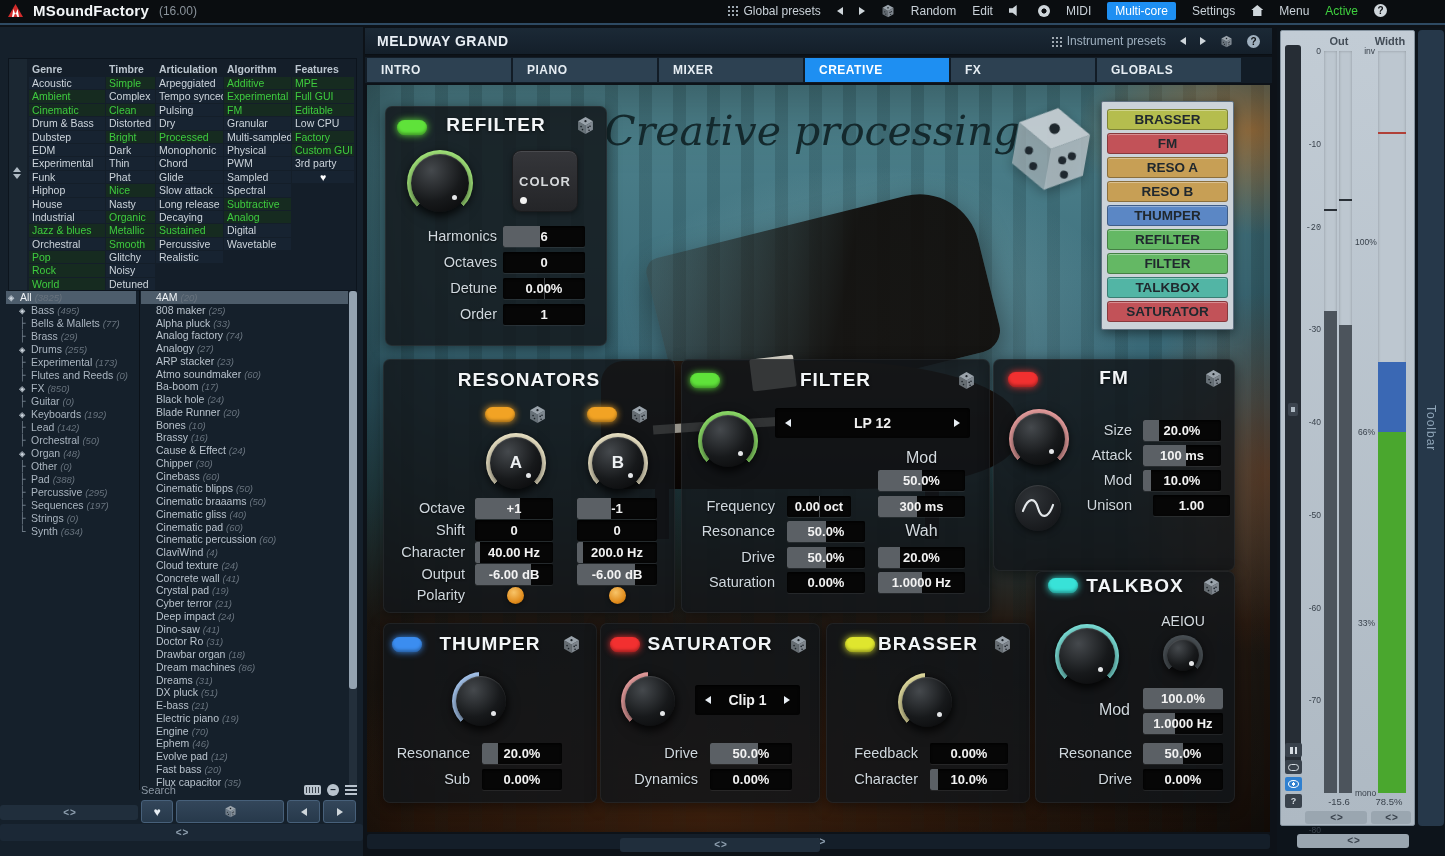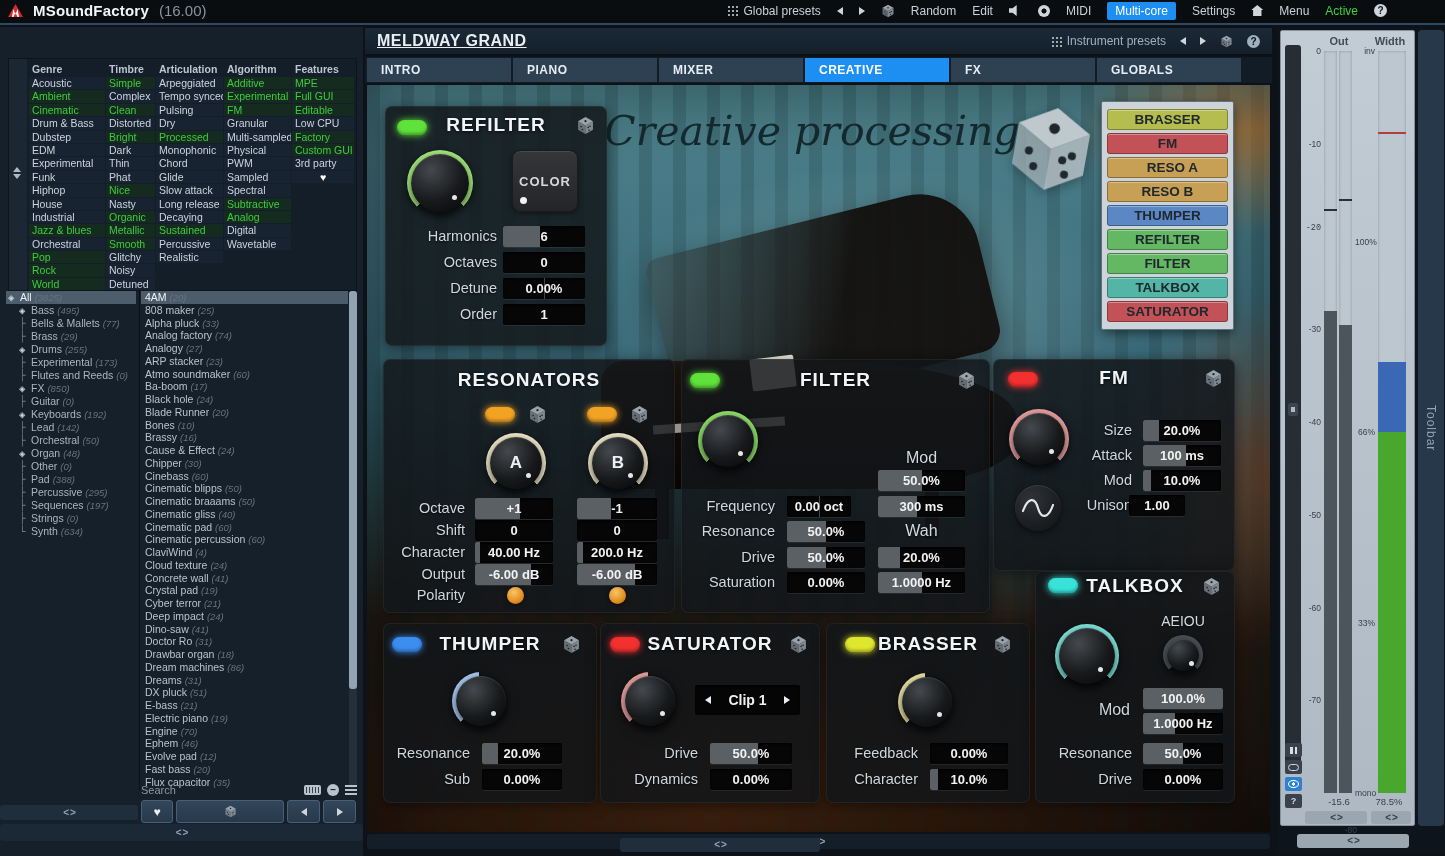--- a/index.html
+++ b/index.html
@@ -6,21 +6,21 @@
   html,body { background:#000; }
   body { font-family:"Liberation Sans", sans-serif; }
   .app { position:relative; width:1445px; height:856px; background:#0d1218; overflow:hidden; }
 
   
   .topbar { position:absolute; left:0; top:0; width:1445px; height:25px; background:#0a0d10;
             border-bottom:2px solid #2e4a63; display:flex; align-items:center; padding:0 58px 2px 8px; gap:10px; }
   .logo { width:15px; height:13px; background:#d22b2b; clip-path:polygon(50% 0,100% 100%,0 100%); position:relative; }
   .logo::after { content:""; position:absolute; left:4px; top:5px; width:7px; height:8px; background:#fff; clip-path:polygon(0 100%,20% 0,50% 70%,80% 0,100% 100%,78% 100%,50% 45%,22% 100%); }
   .tb-title { color:#f2f5f7; font-size:15px; font-weight:bold; letter-spacing:.2px; }
-  .tb-version { color:#8a939b; font-size:15px; }
+  .tb-version { color:#8a939b; font-size:12px; }
   .tb-right { margin-left:auto; display:flex; align-items:center; gap:16px; }
   .tb-item { color:#c9d1d8; font-size:12px; white-space:nowrap; display:flex; align-items:center; gap:5px; cursor:default; }
   .tb-item.blue { background:#1e8ff2; color:#fff; border-radius:2px; padding:2px 8px; }
   .tb-item.green { color:#3fd03f; }
   .grid-icon { width:11px; height:11px; background-image:radial-gradient(circle,#9fa9b2 1.1px,transparent 1.3px); background-size:4px 4px; }
   .tri-l { width:0; height:0; border-top:4px solid transparent; border-bottom:4px solid transparent; border-right:6px solid #cfd6db; }
   .tri-r { width:0; height:0; border-top:4px solid transparent; border-bottom:4px solid transparent; border-left:6px solid #cfd6db; }
   .speaker-icon { width:13px; height:11px; background:#cfd6db; clip-path:polygon(0 30%,28% 30%,60% 0,60% 100%,28% 70%,0 70%); }
   .record-icon { width:12px; height:12px; border-radius:50%; background:radial-gradient(circle,#0b0d10 0 2.5px,#cfd6db 2.6px); }
   .home-icon { width:12px; height:11px; background:#cfd6db; clip-path:polygon(50% 0,100% 45%,85% 45%,85% 100%,15% 100%,15% 45%,0 45%); }
@@ -47,21 +47,21 @@
   .tree { position:absolute; left:6px; top:264px; width:130px; }
   .tree-item { height:13px; line-height:13px; font-size:10.5px; color:#aab5c0; white-space:nowrap; display:flex; gap:3px; padding-left:2px; }
   .tree-item .glyph { color:#6d7a86; font-family:"DejaVu Sans Mono", monospace; width:9px; display:inline-block; }
   .tree-item .glyph.exp { color:#cfd8e0; }
   .tree-item .cnt { color:#68737e; font-style:italic; font-size:9.5px; }
   .tree-item.sel { background:#4d5d6c; color:#eef2f5; }
   .tree-item.child { padding-left:13px; }
   .vsep { position:absolute; left:139px; top:263px; width:1px; height:500px; background:#0b1118; }
 
   .preset-list { position:absolute; left:141px; top:264px; width:207px; }
-  .preset-item { height:12.75px; line-height:12.75px; font-size:10.5px; color:#b9c3cd; white-space:nowrap; overflow:hidden; padding-left:4px; }
+  .preset-item { height:12.75px; line-height:12.75px; font-size:10.5px; color:#b9c3cd; white-space:nowrap; overflow:hidden; padding-left:15px; }
   .preset-item .cnt { color:#68737e; font-style:italic; font-size:9.5px; }
   .preset-item.sel { background:#4d5c6a; color:#f0f4f7; }
   .preset-scroll { position:absolute; left:349px; top:264px; width:8px; height:497px; background:#232f3b; border-radius:3px; }
   .preset-scroll .thumb { position:absolute; left:0; top:0; width:8px; height:398px; background:#94a3b1; border-radius:3px; }
 
   .search-row { position:absolute; left:141px; top:755px; width:216px; height:16px; display:flex; align-items:center; }
   .search-label { color:#8b97a3; font-size:11px; }
   .search-icons { margin-left:auto; display:flex; gap:6px; align-items:center; }
   .kb-icon { width:17px; height:10px; background:#b9c3cd; border-radius:2px; position:relative; }
   .kb-icon::after { content:""; position:absolute; left:2px; top:2px; right:2px; bottom:2px;
@@ -76,21 +76,21 @@
   .pbtn.nav { width:33px; }
   .handle { background:#202e3c; border-radius:3px; color:#8fa0b0; font-size:10px; font-weight:bold; text-align:center; }
   .handle::after { content:"< >"; letter-spacing:-1px; }
   .tree-handle { position:absolute; left:0; top:778px; width:138px; height:15px; line-height:15px; }
   .left-bottom { position:absolute; left:0; top:797px; width:363px; height:17px; line-height:17px; background:#1b2836; }
 
   
   .main { position:absolute; left:365px; top:28px; width:907px; height:828px; }
   .main-header { position:absolute; left:0; top:0; width:907px; height:27px; background:linear-gradient(#1b2936,#141f2a);
                  border-bottom:1px solid #0a0f14; display:flex; align-items:center; padding:0 12px; }
-  .mh-title { color:#e8eef4; font-size:16px; font-weight:bold; letter-spacing:.5px;text-decoration:underline; }
+  .mh-title { color:#e8eef4; font-size:14px; font-weight:bold; letter-spacing:.5px; }
   .mh-right { margin-left:auto; display:flex; align-items:center; gap:14px; color:#9fb0bf; font-size:11px; }
   .tab-bar { position:absolute; left:0; top:29px; width:907px; height:26px; background:#121c26; display:flex; gap:2px; padding:1px 2px; }
   .tab { width:144px; height:24px; background:#2d4152; color:#e6edf3; font-size:12px; font-weight:bold; letter-spacing:.5px;
          line-height:24px; padding-left:14px; }
   .tab.active { background:#1e8ff2; color:#fff; }
 
   .stage { position:absolute; left:2px; top:57px; width:903px; height:747px; overflow:hidden;
     background:
       radial-gradient(ellipse 430px 280px at 56% 34%, rgba(196,226,224,.30), transparent 62%),
       radial-gradient(ellipse 250px 150px at 98% 6%, rgba(226,122,28,.60), transparent 70%),
@@ -622,20 +622,25 @@
 
       <div class="panel" style="left: 314px; top: 274px; width: 309px; height: 254px; --accent: #5fe23a; --ring: #8fe06a;">
         <span class="pill" style="left:9px;top:14px"></span>
         <div class="ptitle" style="top:10px">FILTER</div>
         <svg class="dice sm" style="right:14px;top:12px">
             <use href="#diceSym"></use>
           </svg>
         <div class="knobwrap" style="left:17px;top:52px;width:60px;height:60px">
             <div class="cap"></div>
           </div>
+        <div class="dropdown" style="left:94px;top:49px;width:195px">
+          <span class="tri-l"></span>
+            <span>LP 12</span>
+            <span class="tri-r"></span>
+        </div>
         <div class="sublabel" style="left:197px;top:90px;width:87px">Mod</div>
         <div class="vfield" style="left:197px;top:111px;width:87px"><i style="width: 50%;"></i><span>50.0%</span></div>
         <div class="vfield" style="left:197px;top:137px;width:87px"><i style="width: 45%;"></i><span>300 ms</span></div>
         <div class="flabel" style="right:215px;top:137px">Frequency</div>
         <div class="vfield" style="left:106px;top:137px;width:64px"><u></u><span>0.00 oct</span></div>
         <div class="flabel" style="right:215px;top:162px">Resonance</div>
         <div class="vfield" style="left:106px;top:162px;width:78px"><i style="width: 50%;"></i><span>50.0%</span></div>
         <div class="sublabel" style="left:197px;top:163px;width:87px">Wah</div>
         <div class="flabel" style="right:215px;top:188px">Drive</div>
         <div class="vfield" style="left:106px;top:188px;width:78px"><i style="width: 50%;"></i><span>50.0%</span></div>
@@ -659,21 +664,21 @@
               <use href="#sineSym"></use>
             </svg>
           </div>
         <div class="flabel" style="right:103px;top:61px">Size</div>
         <div class="vfield" style="left:150px;top:61px;width:78px"><i style="width: 20%;"></i><span>20.0%</span></div>
         <div class="flabel" style="right:103px;top:86px">Attack</div>
         <div class="vfield" style="left:150px;top:86px;width:78px"><i style="width: 55%;"></i><span>100 ms</span></div>
         <div class="flabel" style="right:103px;top:111px">Mod</div>
         <div class="vfield" style="left:150px;top:111px;width:78px"><i style="width: 10%;"></i><span>10.0%</span></div>
         <div class="flabel" style="right:103px;top:136px">Unison</div>
-        <div class="vfield" style="left:136px;top:136px;width:56px"><span>1.00</span></div>
+        <div class="vfield" style="left:160px;top:136px;width:77px"><span>1.00</span></div>
       </div>
 
       <div class="panel" style="left: 16px; top: 538px; width: 214px; height: 180px; --accent: #3b8df0; --ring: #a9c9f2;">
         <span class="pill" style="left:9px;top:14px"></span>
         <div class="ptitle" style="top:10px">THUMPER</div>
         <svg class="dice sm" style="right:16px;top:12px">
             <use href="#diceSym"></use>
           </svg>
         <div class="knobwrap arc-left" style="left:69px;top:49px;width:58px;height:58px">
             <div class="cap"></div>
@@ -753,21 +758,21 @@
         </div>
       <div>
           <span class="scale-label" style="left: 24px; top: 15px;">0</span>
           <span class="scale-label" style="left: 24px; top: 107.75px;">-10</span>
           <span class="scale-label" style="left: 24px; top: 192px; font-family: Liberation Mono, monospace;">-20</span>
           <span class="scale-label" style="left: 24px; top: 293.25px; text-align: right;">-30</span>
           <span class="scale-label" style="left: 24px; top: 386px;">-40</span>
           <span class="scale-label" style="left: 24px; top: 478.75px;">-50</span>
           <span class="scale-label" style="left: 24px; top: 571.5px;">-60</span>
           <span class="scale-label" style="left: 24px; top: 664.25px;">-70</span>
-          <span class="scale-label" style="left: 24px; top: 794px; margin-left: 36px;">-80</span>
+          <span class="scale-label" style="left: 24px; top: 794px;">-80</span>
         </div>
       <div class="m-track" style="left:43px">
         <span class="m-fill" id="fill-l" style="top: 259.7px; height: 482.3px;"></span>
           <span class="m-peak" id="peak-l" style="top: 157.675px;"></span>
       </div>
       <div class="m-track" style="left:58px">
         <span class="m-fill" id="fill-r" style="top: 273.613px; height: 468.387px;"></span>
           <span class="m-peak" id="peak-r" style="top: 148.4px;"></span>
       </div>
       <div>

